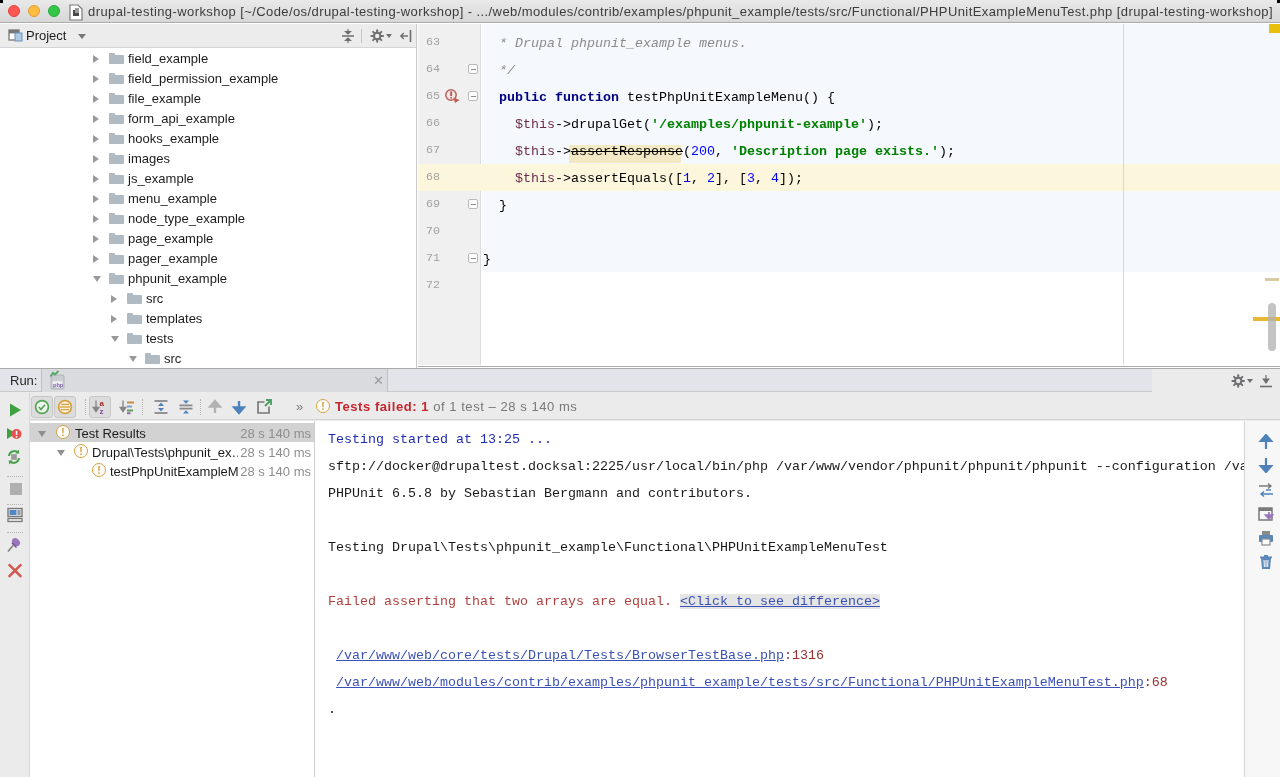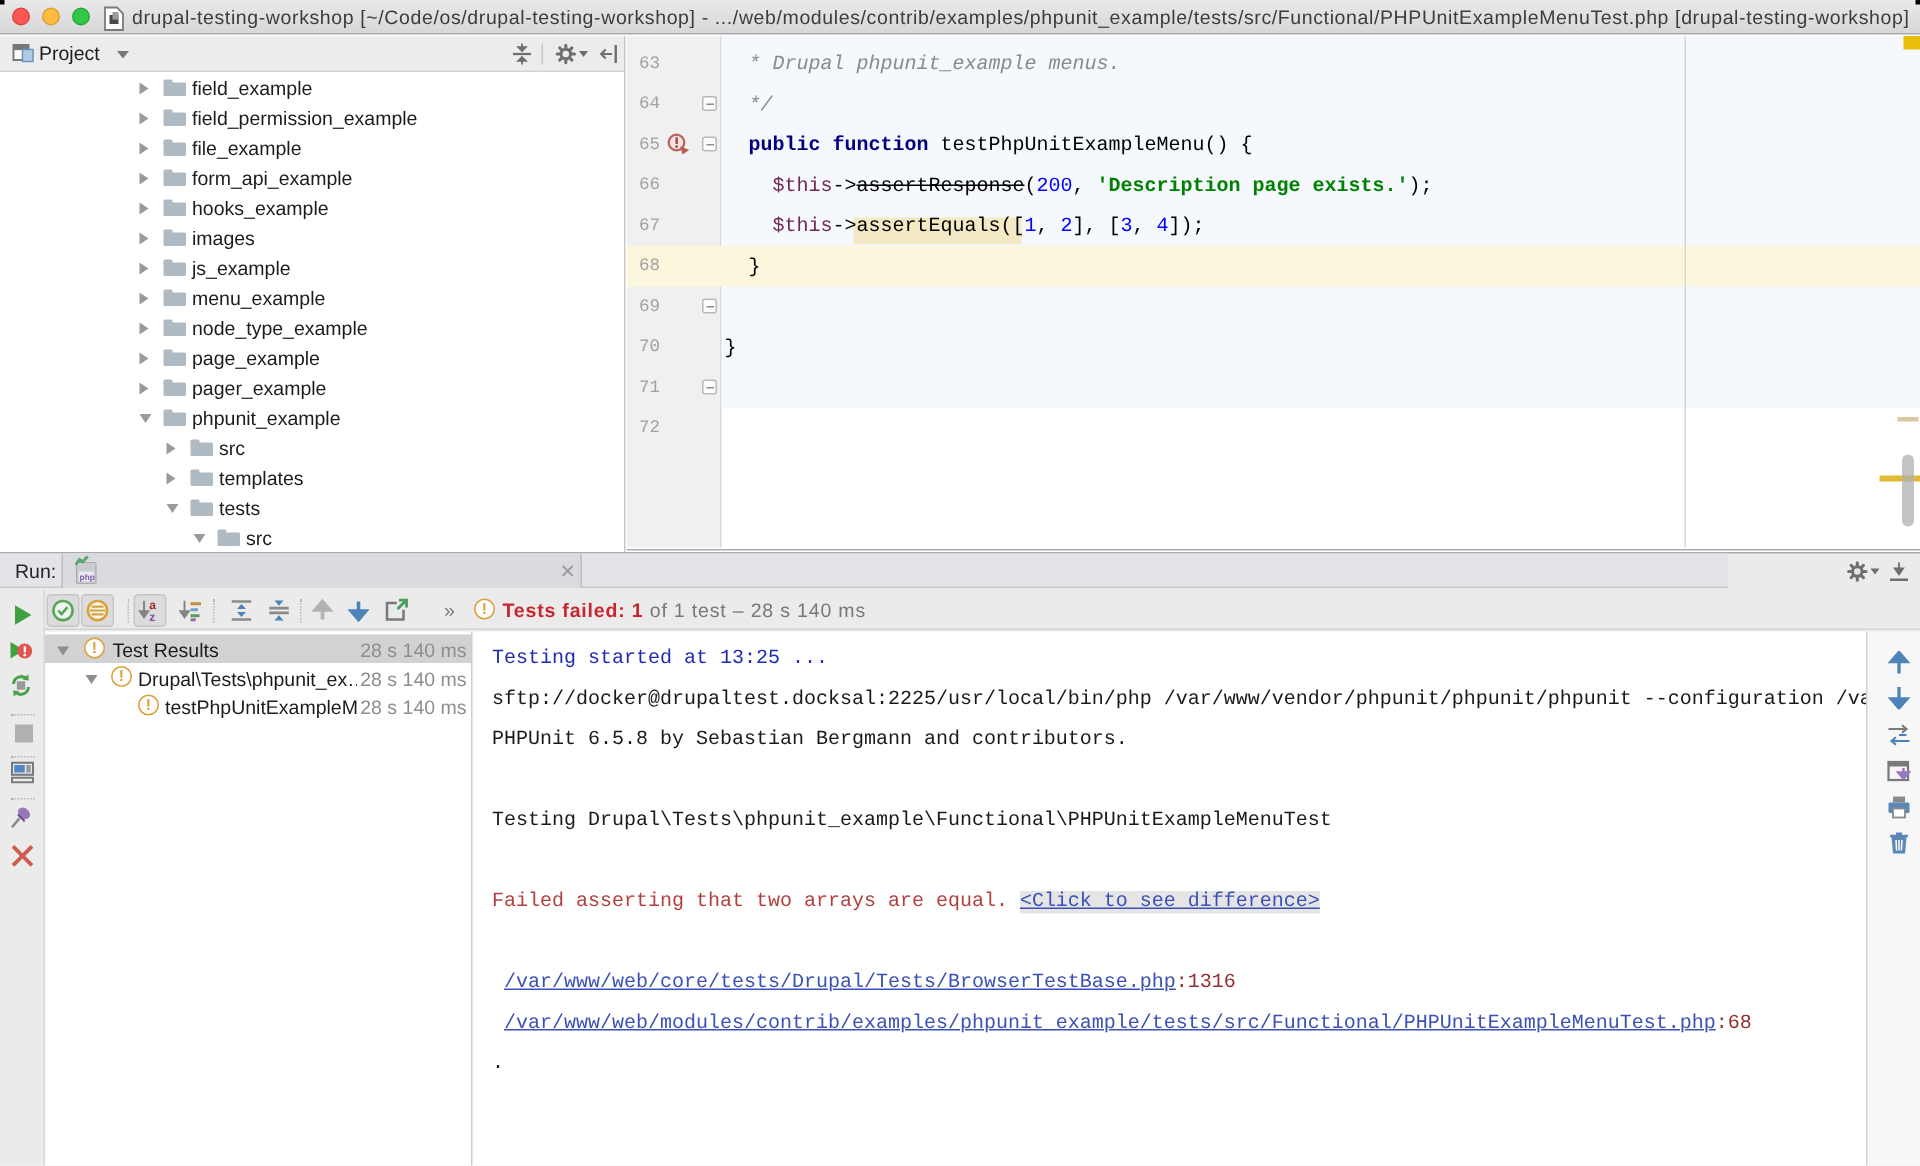--- a/index.html
+++ b/index.html
@@ -246,20 +246,21 @@
     <svg class="abs" style="left:26px; top:64px;" width="17" height="16" viewBox="0 0 17 16">
       <circle cx="7" cy="7" r="5.2" fill="#f6e3e2" stroke="#b4635d" stroke-width="1.5"></circle>
       <rect x="6.3" y="3.5" width="1.6" height="4.5" fill="#9c4b45"></rect>
       <circle cx="7.1" cy="9.8" r="0.9" fill="#9c4b45"></circle>
       <path d="M9.5 9.5l6 2.5-4.5 3z" fill="#c05a4f"></path>
     </svg>
     <div id="code">
         <div><span class="cmt">  * Drupal phpunit_example menus.</span></div>
         <div><span class="cmt">  */</span></div>
         <div>  <span class="kw">public</span> <span class="kw">function</span> testPhpUnitExampleMenu() {</div>
+        <div>    <span class="php-var">$this</span>-&gt;drupalGet(<span class="str">'/examples/phpunit-example'</span>);</div>
         <div>    <span class="php-var">$this</span>-&gt;<span class="strike">assertResponse</span>(<span class="num">200</span>, <span class="str">'Description page exists.'</span>);</div>
         <div>    <span class="php-var">$this</span>-&gt;assertEquals([<span class="num">1</span>, <span class="num">2</span>], [<span class="num">3</span>, <span class="num">4</span>]);</div>
         <div>  }</div>
         <div></div>
         <div>}</div>
         <div></div>
       </div>
 
     <div class="abs" style="left:851px; top:0; width:11px; height:9px; background:#e8bf0d;"></div>
     <div class="abs" style="left:847px; top:254px; width:14px; height:3px; background:#d9c9a2;"></div>

